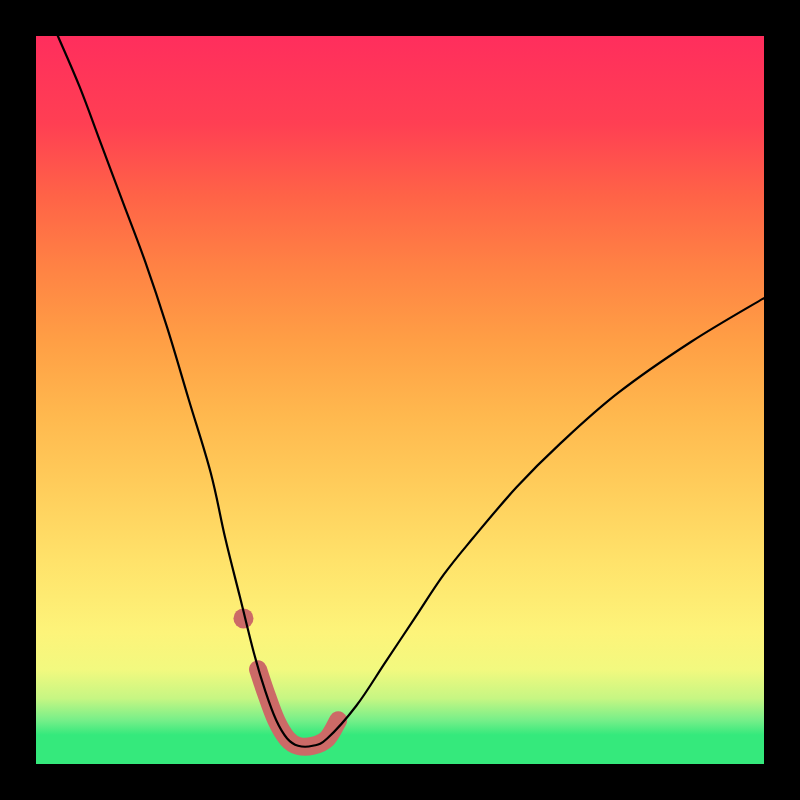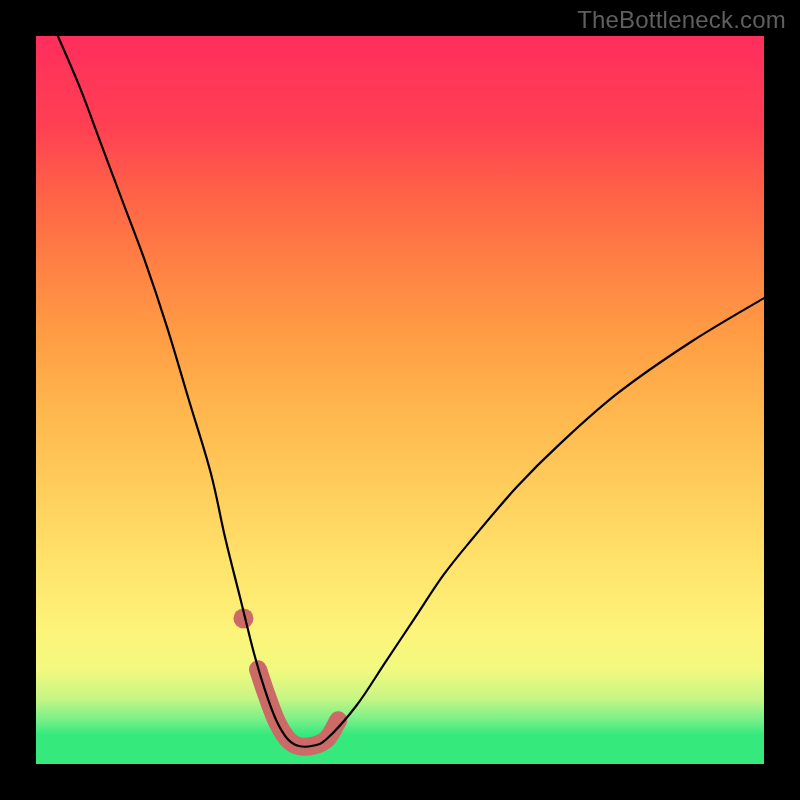--- a/index.html
+++ b/index.html
@@ -83,14 +83,13 @@
 <div class="frame">
   <div class="plot-area">
 
     <svg class="curve" viewBox="0 0 728 728">
       <path class="highlight" d="M 222.04 633.36 C 223.35039999999998 637.2912, 226.04399999999998 646.0272, 229.32 655.2 C 232.596 664.3728000000001, 236.30880000000002 675.8024, 240.24 684.32 C 244.1712 692.8376000000001, 247.22879999999998 697.9336, 251.15999999999997 702.52 C 255.09119999999996 707.1064, 257.49359999999996 708.4896, 262.08 709.8 C 266.6664 711.1103999999999, 271.3984 711.1103999999999, 276.64 709.8 C 281.8816 708.4896, 286.61359999999996 707.1064, 291.2 702.52 C 295.7864 697.9336, 300.1544 687.596, 302.12 684.32"></path>
       <circle class="dot" r="10" cx="207.48" cy="582.4"></circle>
       <path class="main" d="M 21.84 0 C 25.7712 9.172799999999986, 35.8176 31.303999999999917, 43.68 50.95999999999992 C 51.5424 70.61599999999993, 57.657599999999995 88.23360000000004, 65.52 109.20000000000005 C 73.38239999999999 130.16640000000004, 79.4976 146.47359999999995, 87.36 167.43999999999994 C 95.2224 188.40639999999993, 101.33760000000001 203.40320000000006, 109.2 225.68000000000006 C 117.0624 247.95680000000007, 123.1776 266.3024, 131.04 291.2 C 138.9024 316.0976, 145.0176 337.792, 152.88 364 C 160.7424 390.208, 168.168 411.9024, 174.72 436.8 C 181.272 461.6976, 184.0384 480.0432, 189.28 502.32 C 194.5216 524.5968, 198.59840000000003 539.5935999999999, 203.84000000000003 560.56 C 209.08160000000004 581.5264, 213.8136 601.7647999999999, 218.4 618.8 C 222.9864 635.8352, 225.3888 643.4064000000001, 229.32 655.2 C 233.25119999999998 666.9936, 236.30880000000002 675.8024, 240.24 684.32 C 244.1712 692.8376000000001, 247.22879999999998 697.9336, 251.15999999999997 702.52 C 255.09119999999996 707.1064, 257.49359999999996 708.4896, 262.08 709.8 C 266.6664 711.1103999999999, 271.3984 711.1103999999999, 276.64 709.8 C 281.8816 708.4896, 283.3376 709.7271999999999, 291.2 702.52 C 299.06239999999997 695.3128, 309.8368 683.5192, 320.32 669.76 C 330.8032 656.0008, 338.9568 641.8047999999999, 349.44 626.0799999999999 C 359.9232 610.3552, 368.0768 598.1247999999999, 378.56 582.4 C 389.0432 566.6752, 397.19680000000005 553.1344, 407.68000000000006 538.72 C 418.1632000000001 524.3056, 423.696 518.0448, 436.8 502.32 C 449.904 486.5952, 464.7552 468.3952, 480.48 451.36 C 496.20480000000003 434.32480000000004, 505.8144 424.71520000000004, 524.16 407.68 C 542.5056 390.6448, 558.8127999999999 375.06559999999996, 582.4 356.71999999999997 C 605.9872 338.3744, 628.9920000000001 322.7952, 655.2 305.76000000000005 C 681.408 288.7248000000001, 714.896 269.9424, 728 262.08"></path>
     </svg>
 
   </div>
-  <div class="watermark">TheBottleneck.com</div>
 </div>
 
 </body></html>

